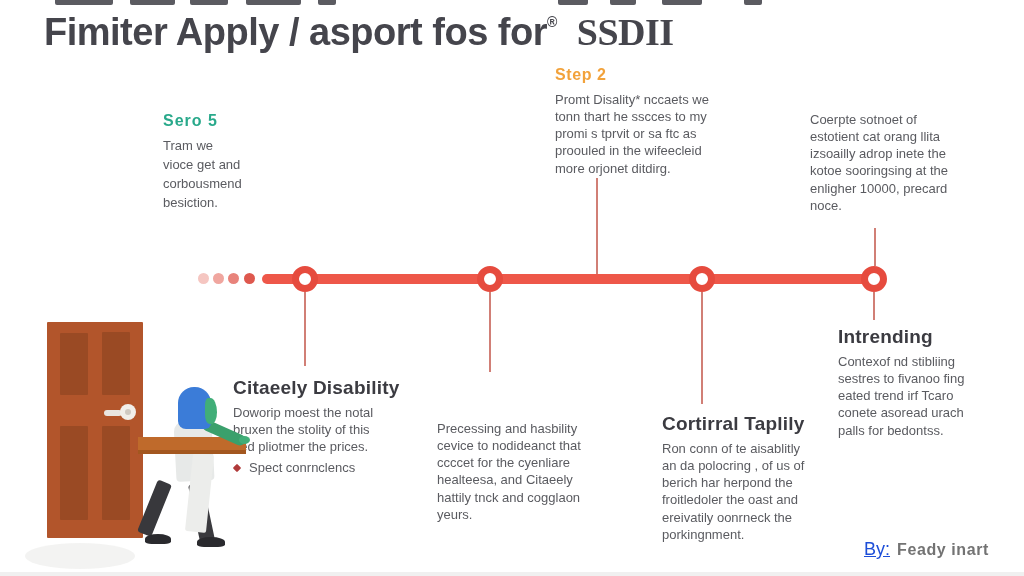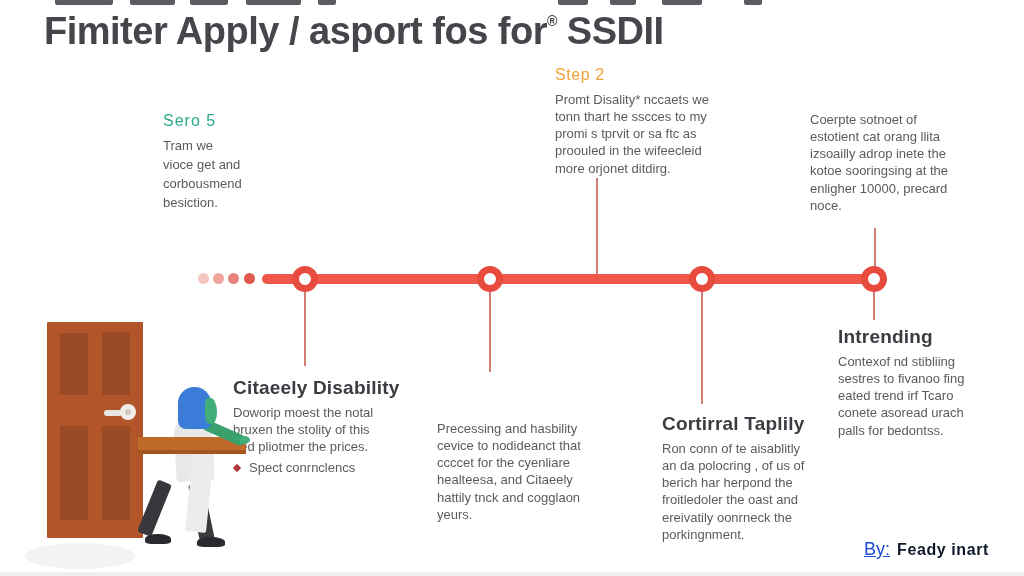--- a/index.html
+++ b/index.html
@@ -7,23 +7,23 @@
     position:relative;width:1024px;height:576px;background:#ffffff;overflow:hidden;
     font-family:"Liberation Sans", sans-serif;
   }
   .abs{position:absolute;}
   
   .title{
     left:44px;top:10px;font-size:38px;font-weight:700;color:#45454C;
     letter-spacing:-0.5px;white-space:nowrap;
   }
   .title sup{font-size:14px;vertical-align:18px;}
-  .title .suffix{margin-left:10px;}
-  
-  .step-label{font-size:16px;font-weight:400;letter-spacing:0.6px;margin:0 0 7px 0;}
+  .title .suffix{margin-left:20px;font-family:Liberation Serif, serif;}
+  
+  .step-label{font-size:16px;font-weight:700;letter-spacing:0.6px;margin:0 0 7px 0;}
   .step-body,.block-body{
     font-size:13px;line-height:1.32;color:#5A5B60;white-space:pre-line;margin:0;
   }
   .block-heading{font-size:19px;font-weight:700;color:#3B3B41;margin:0 0 5px 0;letter-spacing:0.2px;}
   
   .tl-line{left:262px;top:274px;width:618px;height:10px;background:#EE5749;border-radius:5px;}
   .tl-dot{width:11px;height:11px;border-radius:50%;top:273px;}
   .tl-node{
     width:12px;height:12px;background:#ffffff;border:7px solid #E64B3E;border-radius:50%;
     top:266px;
@@ -32,21 +32,21 @@
   
   .bullet-row{display:flex;align-items:flex-start;margin-top:5px;}
   .bullet-diamond{
     width:6px;height:6px;background:#B03A3A;transform:rotate(45deg);
     border-radius:1px;margin:5px 9px 0 1px;flex:0 0 auto;
   }
   .bullet-text{font-size:13px;color:#5A5B60;line-height:1.3;}
   
   .footer{left:864px;top:539px;display:flex;align-items:baseline;gap:7px;}
   .footer .by{font-size:18px;color:#1d4ed8;text-decoration:underline;}
-  .footer .author{font-size:16px;font-weight:700;color:#0f172a;letter-spacing:0.6px;}
+  .footer .author{font-size:16px;font-weight:700;color:#737373;letter-spacing:0.6px;}
   
   .illus{left:45px;top:318px;width:215px;height:235px;}
   .door{left:2px;top:4px;width:96px;height:216px;background:#B2552B;border-radius:1px;z-index:1;}
   .panel{position:absolute;background:#9A4A24;border-radius:1px;}
   .handle-bar{left:59px;top:92px;width:18px;height:6px;background:#E9E5E0;border-radius:3px;z-index:2;}
   .handle-knob{left:75px;top:86px;width:16px;height:16px;background:#F1EEE9;border-radius:50%;z-index:2;}
   .handle-knob::after{content:"";position:absolute;left:5px;top:5px;width:6px;height:6px;border-radius:50%;background:#CFC9C1;}
   .plank{left:93px;top:119px;width:108px;height:17px;background:#BF6A2B;box-shadow:inset 0 -4px 0 #A3571F;z-index:4;}
   .table-leg{left:144px;top:136px;width:21px;height:78px;background:#ECEDEB;transform:rotate(6deg);border-radius:2px;z-index:4;}
   .shirt{left:130px;top:103px;width:38px;height:60px;background:#E7E9E8;border-radius:10px 12px 4px 4px;transform:rotate(-3deg);z-index:3;}

